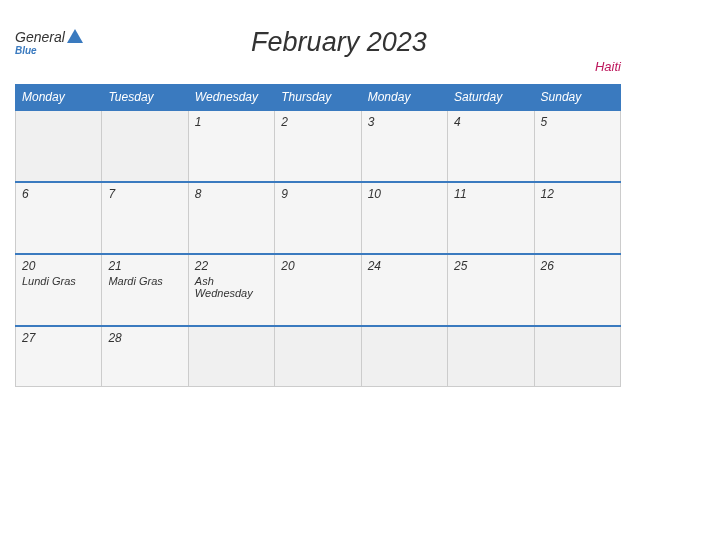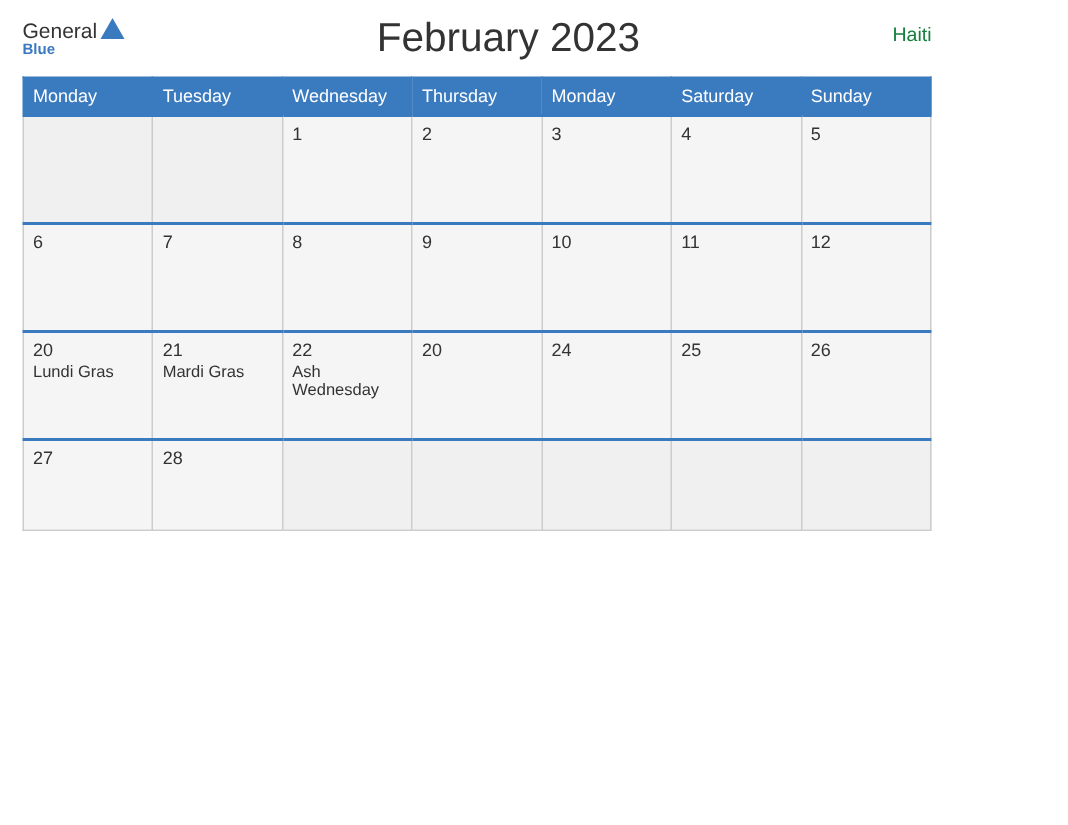--- a/index.html
+++ b/index.html
@@ -8,20 +8,21 @@
       background: #fff;
       width: 712px;
       height: 550px;
       overflow: hidden;
     }
     .calendar-container {
       width: 636px;
       height: 550px;
       background: #fff;
       padding: 10px 15px;
+      font-style: italic;
     }
     .header {
       display: flex;
       align-items: center;
       justify-content: space-between;
       margin-bottom: 10px;
       position: relative;
     }
     .logo {
       display: flex;
@@ -49,23 +50,24 @@
     }
     .calendar-title {
       font-size: 27px;
       font-weight: normal;
       color: #333;
       text-align: center;
       flex: 1;
     }
     .country-label {
       font-size: 13px;
-      color: #15803d;
+      color: #be185d;
       align-self: flex-start;
       padding-top: 5px;
+      margin-top: 44px;
     }
     .calendar-grid {
       width: 100%;
       border-collapse: collapse;
       padding-left: 34px;
     }
     .calendar-grid th {
       background: #3a7abf;
       color: #fff;
       font-size: 12px;

